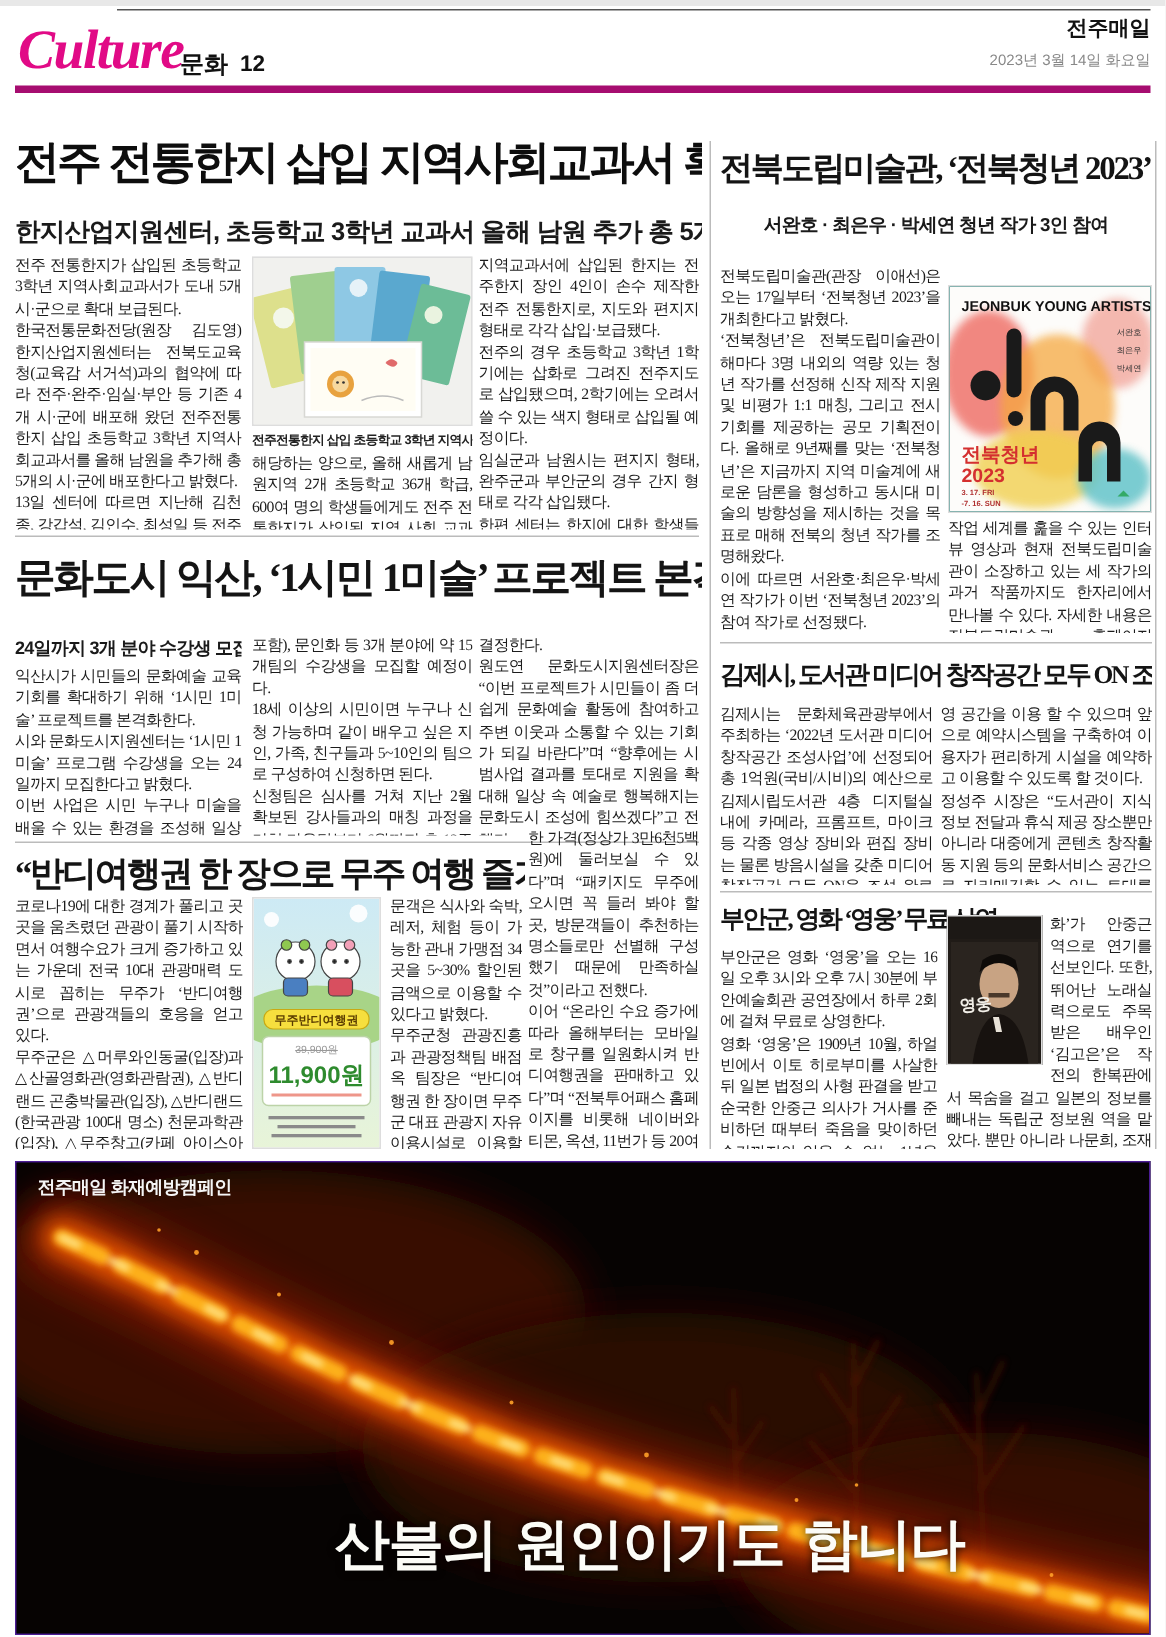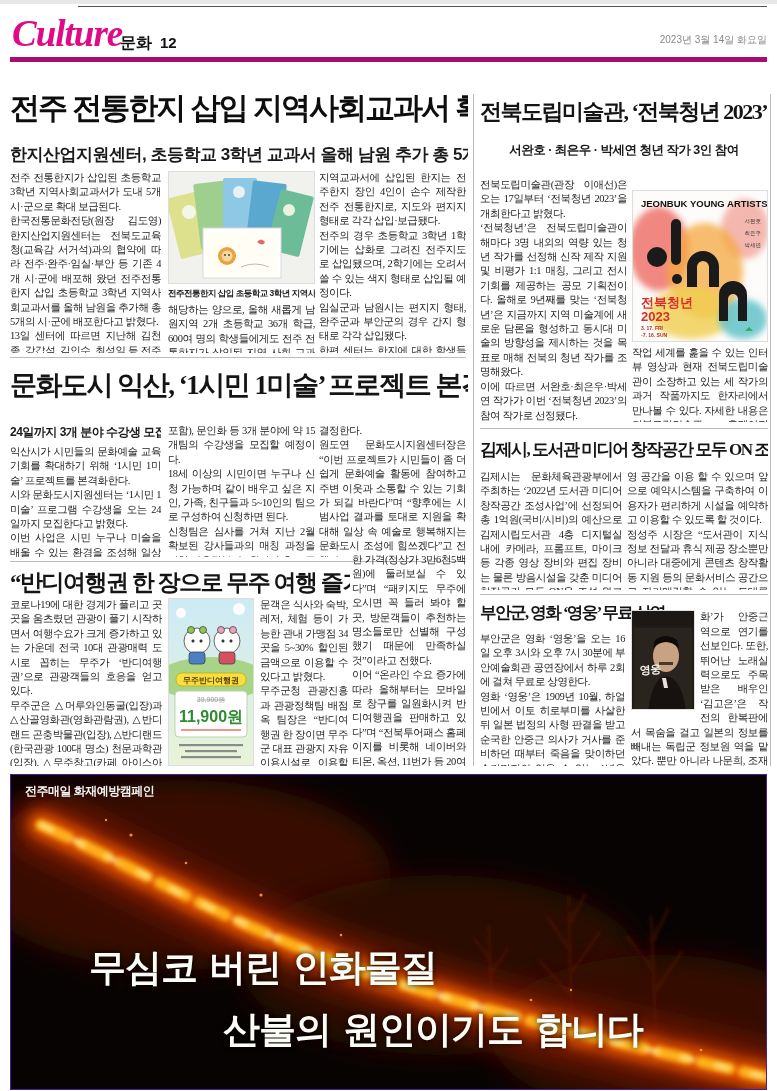--- a/index.html
+++ b/index.html
@@ -36,20 +36,21 @@
 </style>
 </head>
 <body>
 
 <div class="page">
 
   <div class="abs rule" style="left:78px; top:2px; width:689px; height:1px;"></div>
   <div class="abs logo" style="left:12px; top:8px;">Culture</div>
   <div class="abs mast-ko" style="left:120px; top:29px;">문화</div>
   <div class="abs mast-page" style="left:160px; top:30px;">12</div>
+  <div class="abs paper-name" style="right:10px; top:6px; width:200px;">전주매일</div>
   <div class="abs paper-date" style="right:10px; top:29px; width:200px;">2023년 3월 14일 화요일</div>
   <div class="abs mast-bar" style="left:10px; top:53px; width:757px; height:5px;"></div>
 
   <div class="abs ltrule" style="left:473px; top:90px; width:1px; height:672px;"></div>
   <div class="abs ltrule" style="left:770px; top:90px; width:1px; height:672px;"></div>
 
   <div class="abs head-sans" style="left:10px; top:84px; width:458px; font-size:30px;">전주 전통한지 삽입 지역사회교과서 확대</div>
   <div class="abs subhead" style="left:10px; top:139px; width:458px;">한지산업지원센터, 초등학교 3학년 교과서 올해 남원 추가 총 5개 시 · 군에 보급</div>
   <div class="abs body-col" style="left:10px; top:167px; width:151px; height:182px;">전주 전통한지가 삽입된 초등학교 3학년 지역사회교과서가 도내 5개 시·군으로 확대 보급된다.
 한국전통문화전당(원장 김도영) 한지산업지원센터는 전북도교육청(교육감 서거석)과의 협약에 따라 전주·완주·임실·부안 등 기존 4개 시·군에 배포해 왔던 전주전통한지 삽입 초등학교 3학년 지역사회교과서를 올해 남원을 추가해 총 5개의 시·군에 배포한다고 밝혔다.
@@ -270,17 +271,16 @@
           <circle cx="420" cy="195" r="1.6"></circle>
           <circle cx="520" cy="225" r="1.3"></circle>
         <circle cx="600" cy="245" r="1.6"></circle>
           <circle cx="690" cy="275" r="1.3"></circle>
           <circle cx="90,"></circle>
         <circle cx="95" cy="45" r="1.2"></circle>
           <circle cx="560" cy="215" r="1.2"></circle>
       </g>
     </svg>
     <div class="abs campaign-label" style="left:14px; top:8px;">전주매일 화재예방캠페인</div>
-    <div class="abs campaign-slogan" style="left:78px; top:168px;">무심코 버린 인화물질</div>
     <div class="abs campaign-slogan" style="left:212px; top:230px;">산불의 원인이기도 합니다</div>
   </div>
 
 </div>
 
 </body></html>

